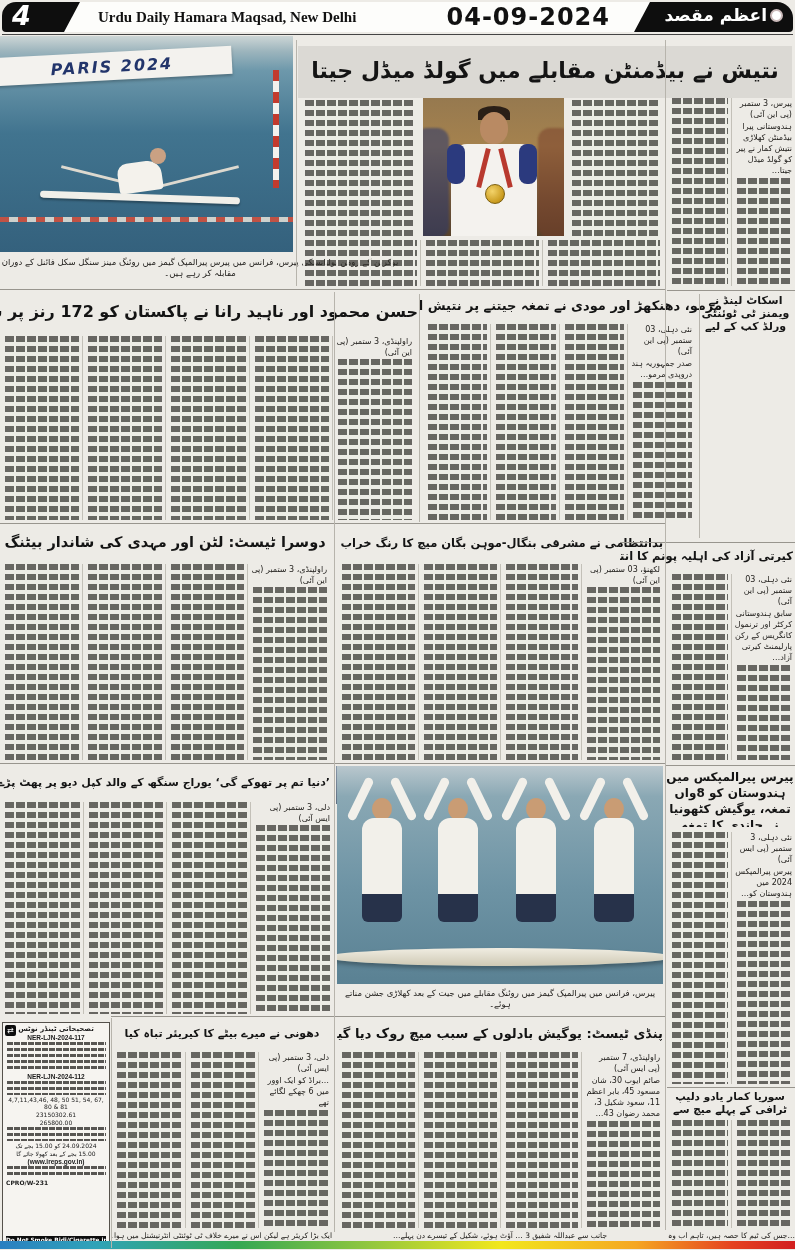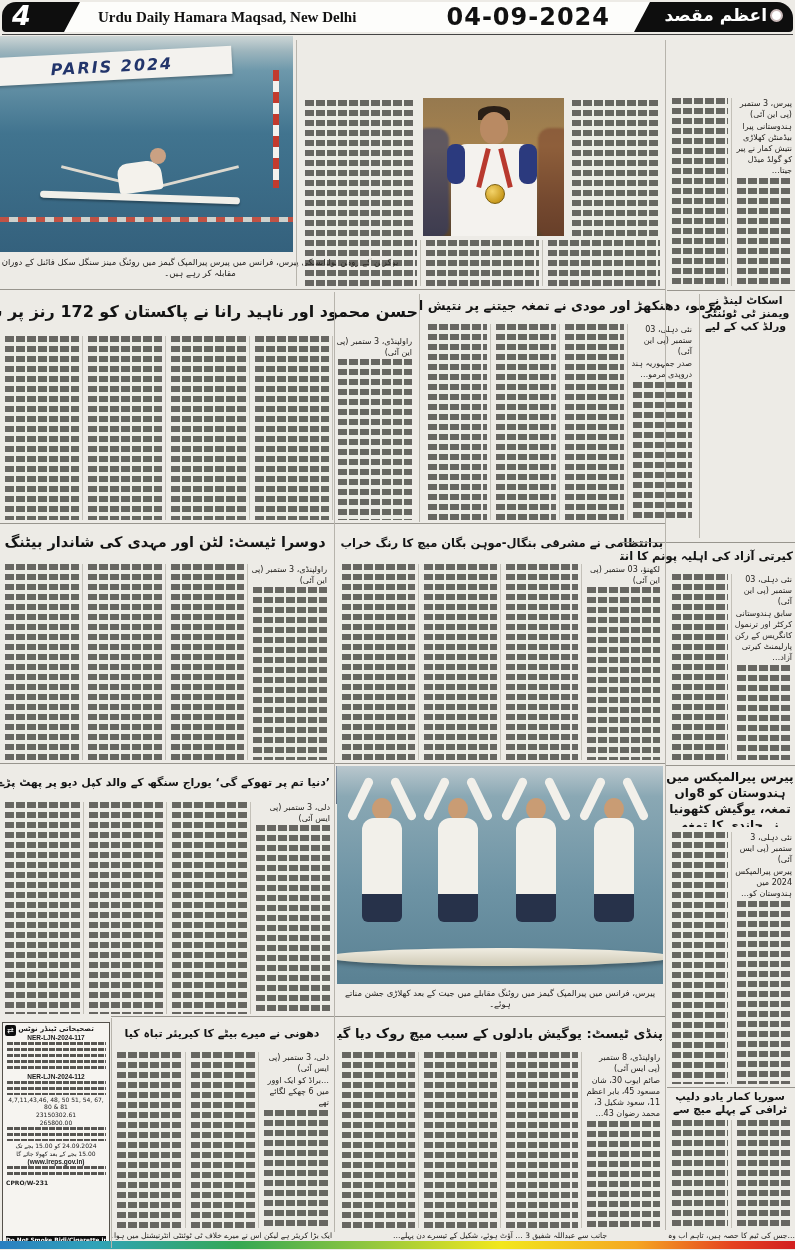--- a/index.html
+++ b/index.html
@@ -110,20 +110,21 @@
       <span class="mast-title">Urdu Daily Hamara Maqsad, New Delhi</span>
       <span class="mast-date">04-09-2024</span>
     </div>
     <div class="mast-logo">
       <span class="emblem"></span>
       <span>اعظم مقصد</span>
     </div>
   </div>
   <div class="mast-underline"></div>
 
+  <div class="abs hl" style="left:298px;top:46px;width:494px;height:52px;font-size:22px;line-height:50px;background:#dbd9d4;">نتیش نے بیڈمنٹن مقابلے میں گولڈ میڈل جیتا</div>
 
   <div class="photo photo-rower" style="left:0;top:36px;width:293px;height:216px;">
     <div class="boom">
       <span>PARIS 2024</span>
     </div>
     <div class="pole"></div>
     <div class="oar"></div>
     <div class="oar o2"></div>
     <div class="sculler-body"></div>
     <div class="sculler-head"></div>
@@ -377,21 +378,21 @@
       <div class="col">
           <div class="fill"></div>
         </div>
     </div>
   </div>
 
   <div class="abs hl" style="left:337px;top:1020px;width:326px;height:30px;font-size:13px;line-height:28px;">پنڈی ٹیسٹ: یوگیش بادلوں کے سبب میچ روک دیا گیا</div>
   <div class="abs" style="left:337px;top:1052px;width:326px;height:176px;">
     <div class="cols">
       <div class="col">
-        <div class="dateline">راولپنڈی، 8 ستمبر (پی ایس آئی)</div>
+        <div class="dateline">راولپنڈی، 7 ستمبر (پی ایس آئی)</div>
         <div class="opening">صائم ایوب 30، شان مسعود 45، بابر اعظم 11، سعود شکیل 3، محمد رضوان 43…</div>
         <div class="fill"></div>
       </div>
       <div class="col">
           <div class="fill"></div>
         </div>
       <div class="col">
           <div class="fill"></div>
         </div>
       <div class="col">

